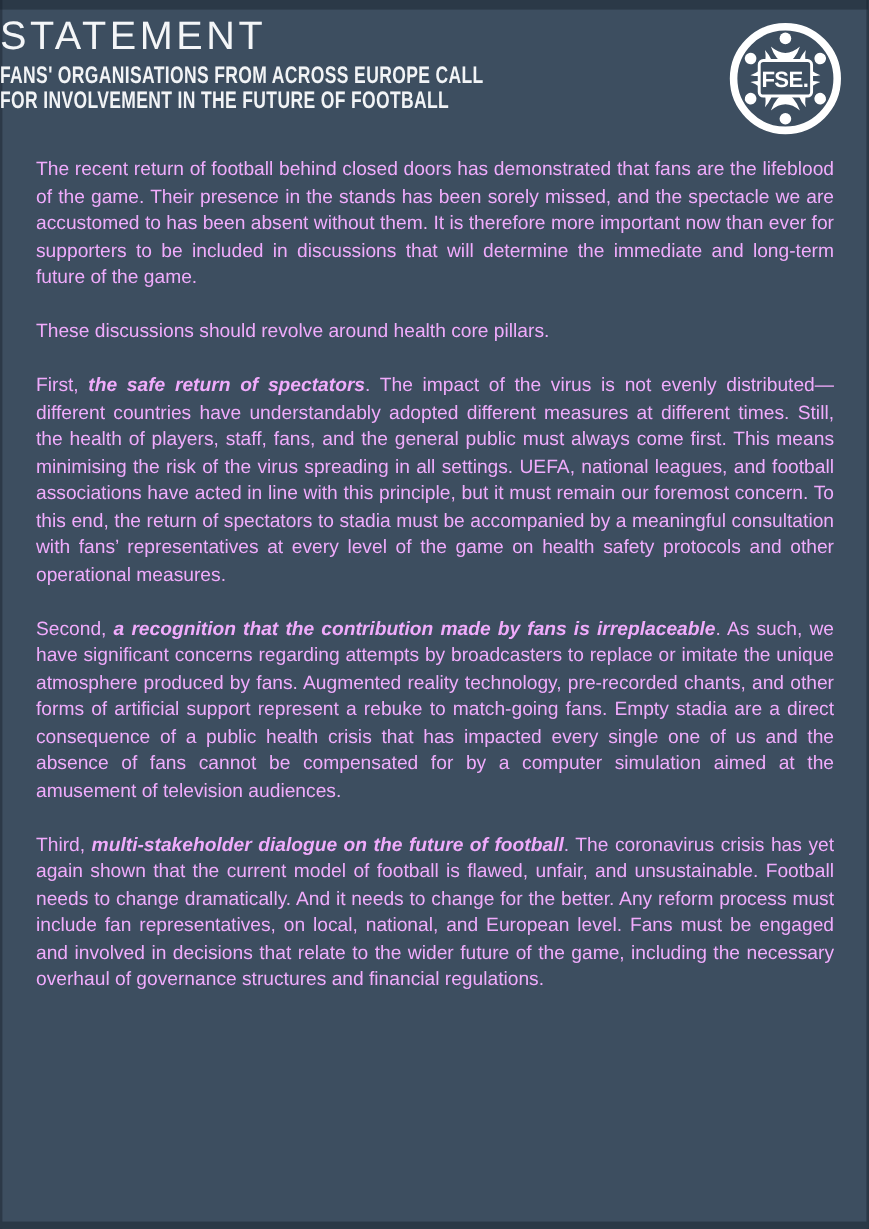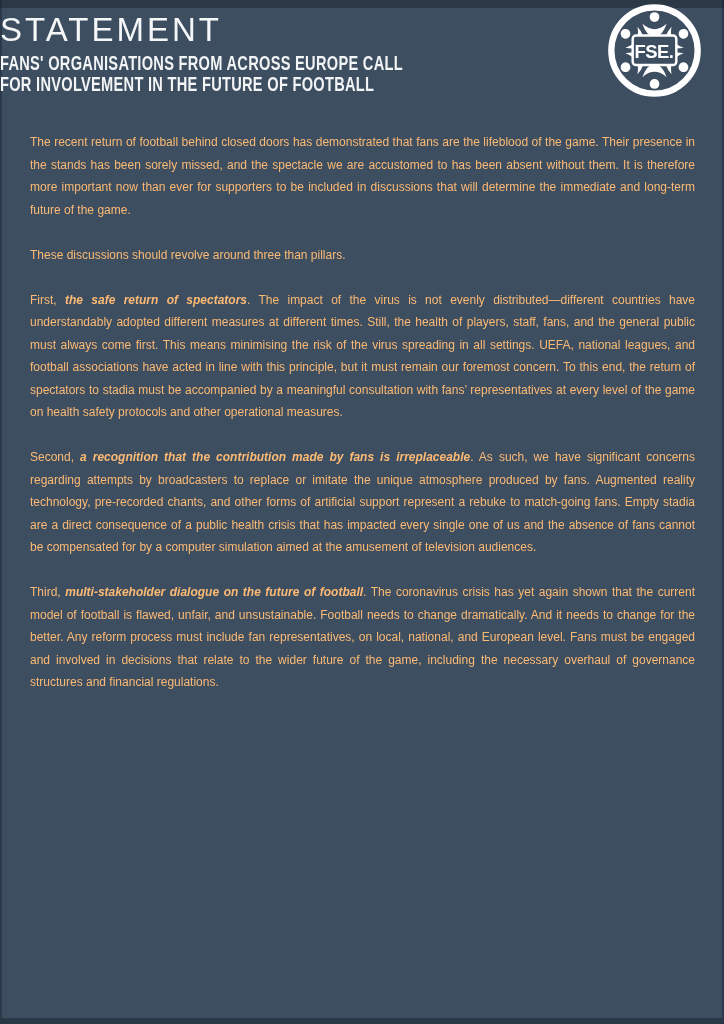--- a/index.html
+++ b/index.html
@@ -55,37 +55,37 @@
     font-size: 20px;
     font-weight: 700;
     line-height: 20.5px;
     letter-spacing: 0.4px;
     transform: scaleX(0.73);
     transform-origin: left top;
     white-space: nowrap;
   }
   .logo {
     position: absolute;
-    top: 2px;
+    top: 17px;
     right: 21px;
     width: 97px;
     height: 97px;
   }
   .logo svg { display: block; width: 100%; height: 100%; }
   .logo-text {
     font-family: "Liberation Sans", "DejaVu Sans", sans-serif;
     font-weight: 700;
     letter-spacing: -0.5px;
   }
 
   .content {
     margin-top: 21px;
     padding: 0 29px 0 30px;
-    color: #fdba74;
-    font-size: 12px;
+    color: #f0abfc;
+    font-size: 16px;
     line-height: 22.5px;
     text-align: justify;
   }
   .content p { margin: 0 0 22.5px 0; }
   .emph {
     font-weight: 700;
     font-style: italic;
   }
 </style>
 </head>
@@ -122,21 +122,21 @@
         </g>
         <rect x="27.5" y="34.5" width="45" height="30.5" rx="3.5" fill="#3d4e60" stroke="#ffffff" stroke-width="2.5"></rect>
         <text class="logo-text" x="49.5" y="57.5" font-size="19" fill="#ffffff" text-anchor="middle">FSE.</text>
       </svg>
     </div>
   </header>
 
   <main class="content">
     <p><span>The recent return of football behind closed doors has demonstrated that fans are the lifeblood of the game. Their presence in the stands has been sorely missed, and the spectacle we are accustomed to has been absent without them. It is therefore more important now than ever for supporters to be included in discussions that will determine the immediate and long-term future of the game.</span></p>
 
-    <p><span>These discussions should revolve around three than pillars.</span></p>
+    <p><span>These discussions should revolve around health core pillars.</span></p>
 
     <p><span>First, </span><span class="emph">the safe return of spectators</span><span>. The impact of the virus is not evenly distributed—different countries have understandably adopted different measures at different times. Still, the health of players, staff, fans, and the general public must always come first. This means minimising the risk of the virus spreading in all settings. UEFA, national leagues, and football associations have acted in line with this principle, but it must remain our foremost concern. To this end, the return of spectators to stadia must be accompanied by a meaningful consultation with fans’ representatives at every level of the game on health safety protocols and other operational measures.</span></p>
 
     <p><span>Second, </span><span class="emph">a recognition that the contribution made by fans is irreplaceable</span><span>. As such, we have significant concerns regarding attempts by broadcasters to replace or imitate the unique atmosphere produced by fans. Augmented reality technology, pre-recorded chants, and other forms of artificial support represent a rebuke to match-going fans. Empty stadia are a direct consequence of a public health crisis that has impacted every single one of us and the absence of fans cannot be compensated for by a computer simulation aimed at the amusement of television audiences.</span></p>
 
     <p><span>Third, </span><span class="emph">multi-stakeholder dialogue on the future of football</span><span>. The coronavirus crisis has yet again shown that the current model of football is flawed, unfair, and unsustainable. Football needs to change dramatically. And it needs to change for the better. Any reform process must include fan representatives, on local, national, and European level. Fans must be engaged and involved in decisions that relate to the wider future of the game, including the necessary overhaul of governance structures and financial regulations.</span></p>
 
   </main>
 
   <div class="edge-strip bottom"></div>

